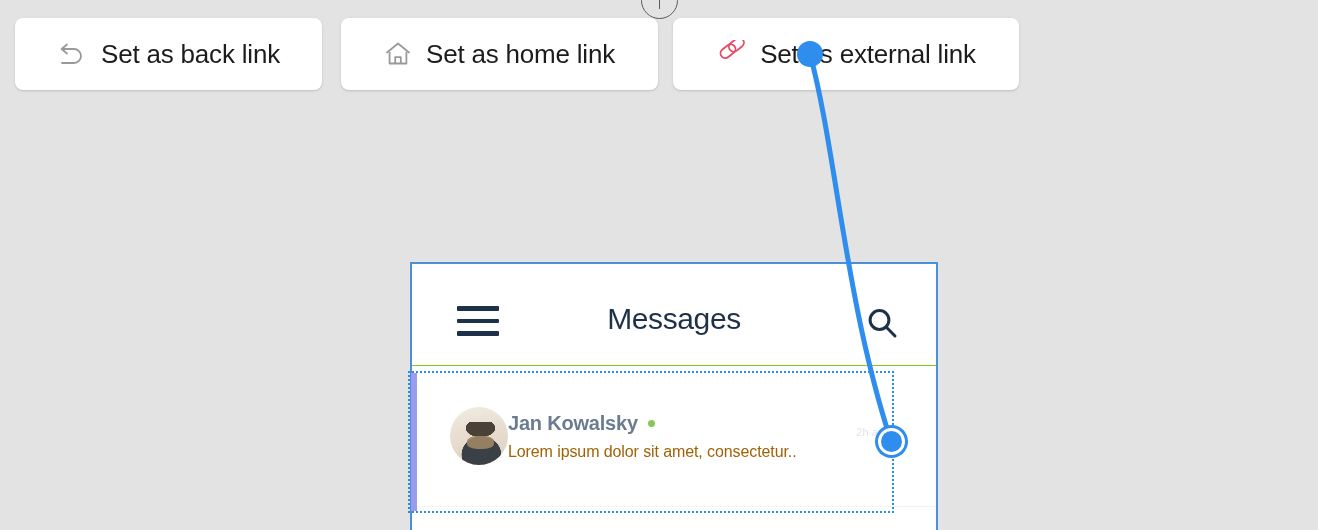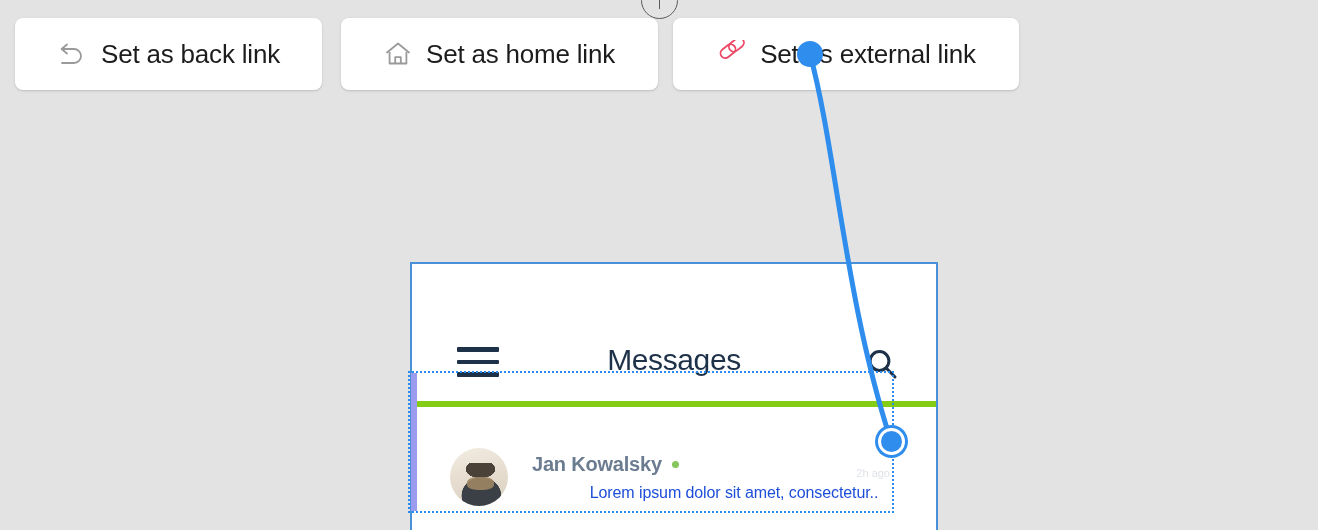--- a/index.html
+++ b/index.html
@@ -92,22 +92,21 @@
     border: 2px solid #4a90d9;
     overflow: hidden;
   }
 
   #phone-appbar {
     position: relative;
     height: 102px;
     background: #ffffff;
     display: flex;
     align-items: center;
-    border-bottom: 6px solid #84cc16;
-    margin-top: 41px;
+    border-bottom: 1px solid #84cc16;
   }
 
   #menu-icon {
     position: absolute;
     left: 45px;
     top: 42px;
     width: 42px;
     display: flex;
     flex-direction: column;
     gap: 8px;
@@ -175,21 +174,20 @@
     left: 30%;
     top: 50%;
     width: 46%;
     height: 22%;
     border-radius: 40%;
     background: #9c8564;
     opacity: 0.92;
   }
 
   #row-text {
-    margin-left: 24px;
     flex: 1 1 auto;
     min-width: 0;
   }
 
   #row-name-line {
     display: flex;
     align-items: center;
     gap: 10px;
   }
 
@@ -205,26 +203,25 @@
     width: 7px;
     height: 7px;
     border-radius: 50%;
     background: #86c65a;
     flex: 0 0 auto;
   }
 
   #row-preview {
     margin-top: 8px;
     font-size: 16px;
-    color: #1d4ed8;
+    color: #a16207;
     letter-spacing: -0.1px;
     white-space: nowrap;
     overflow: hidden;
     text-overflow: ellipsis;
-    text-align: center;
   }
 
   #row-time {
     position: absolute;
     right: 46px;
     top: 60px;
     font-size: 11px;
     color: #dfe3e8;
     white-space: nowrap;
   }

